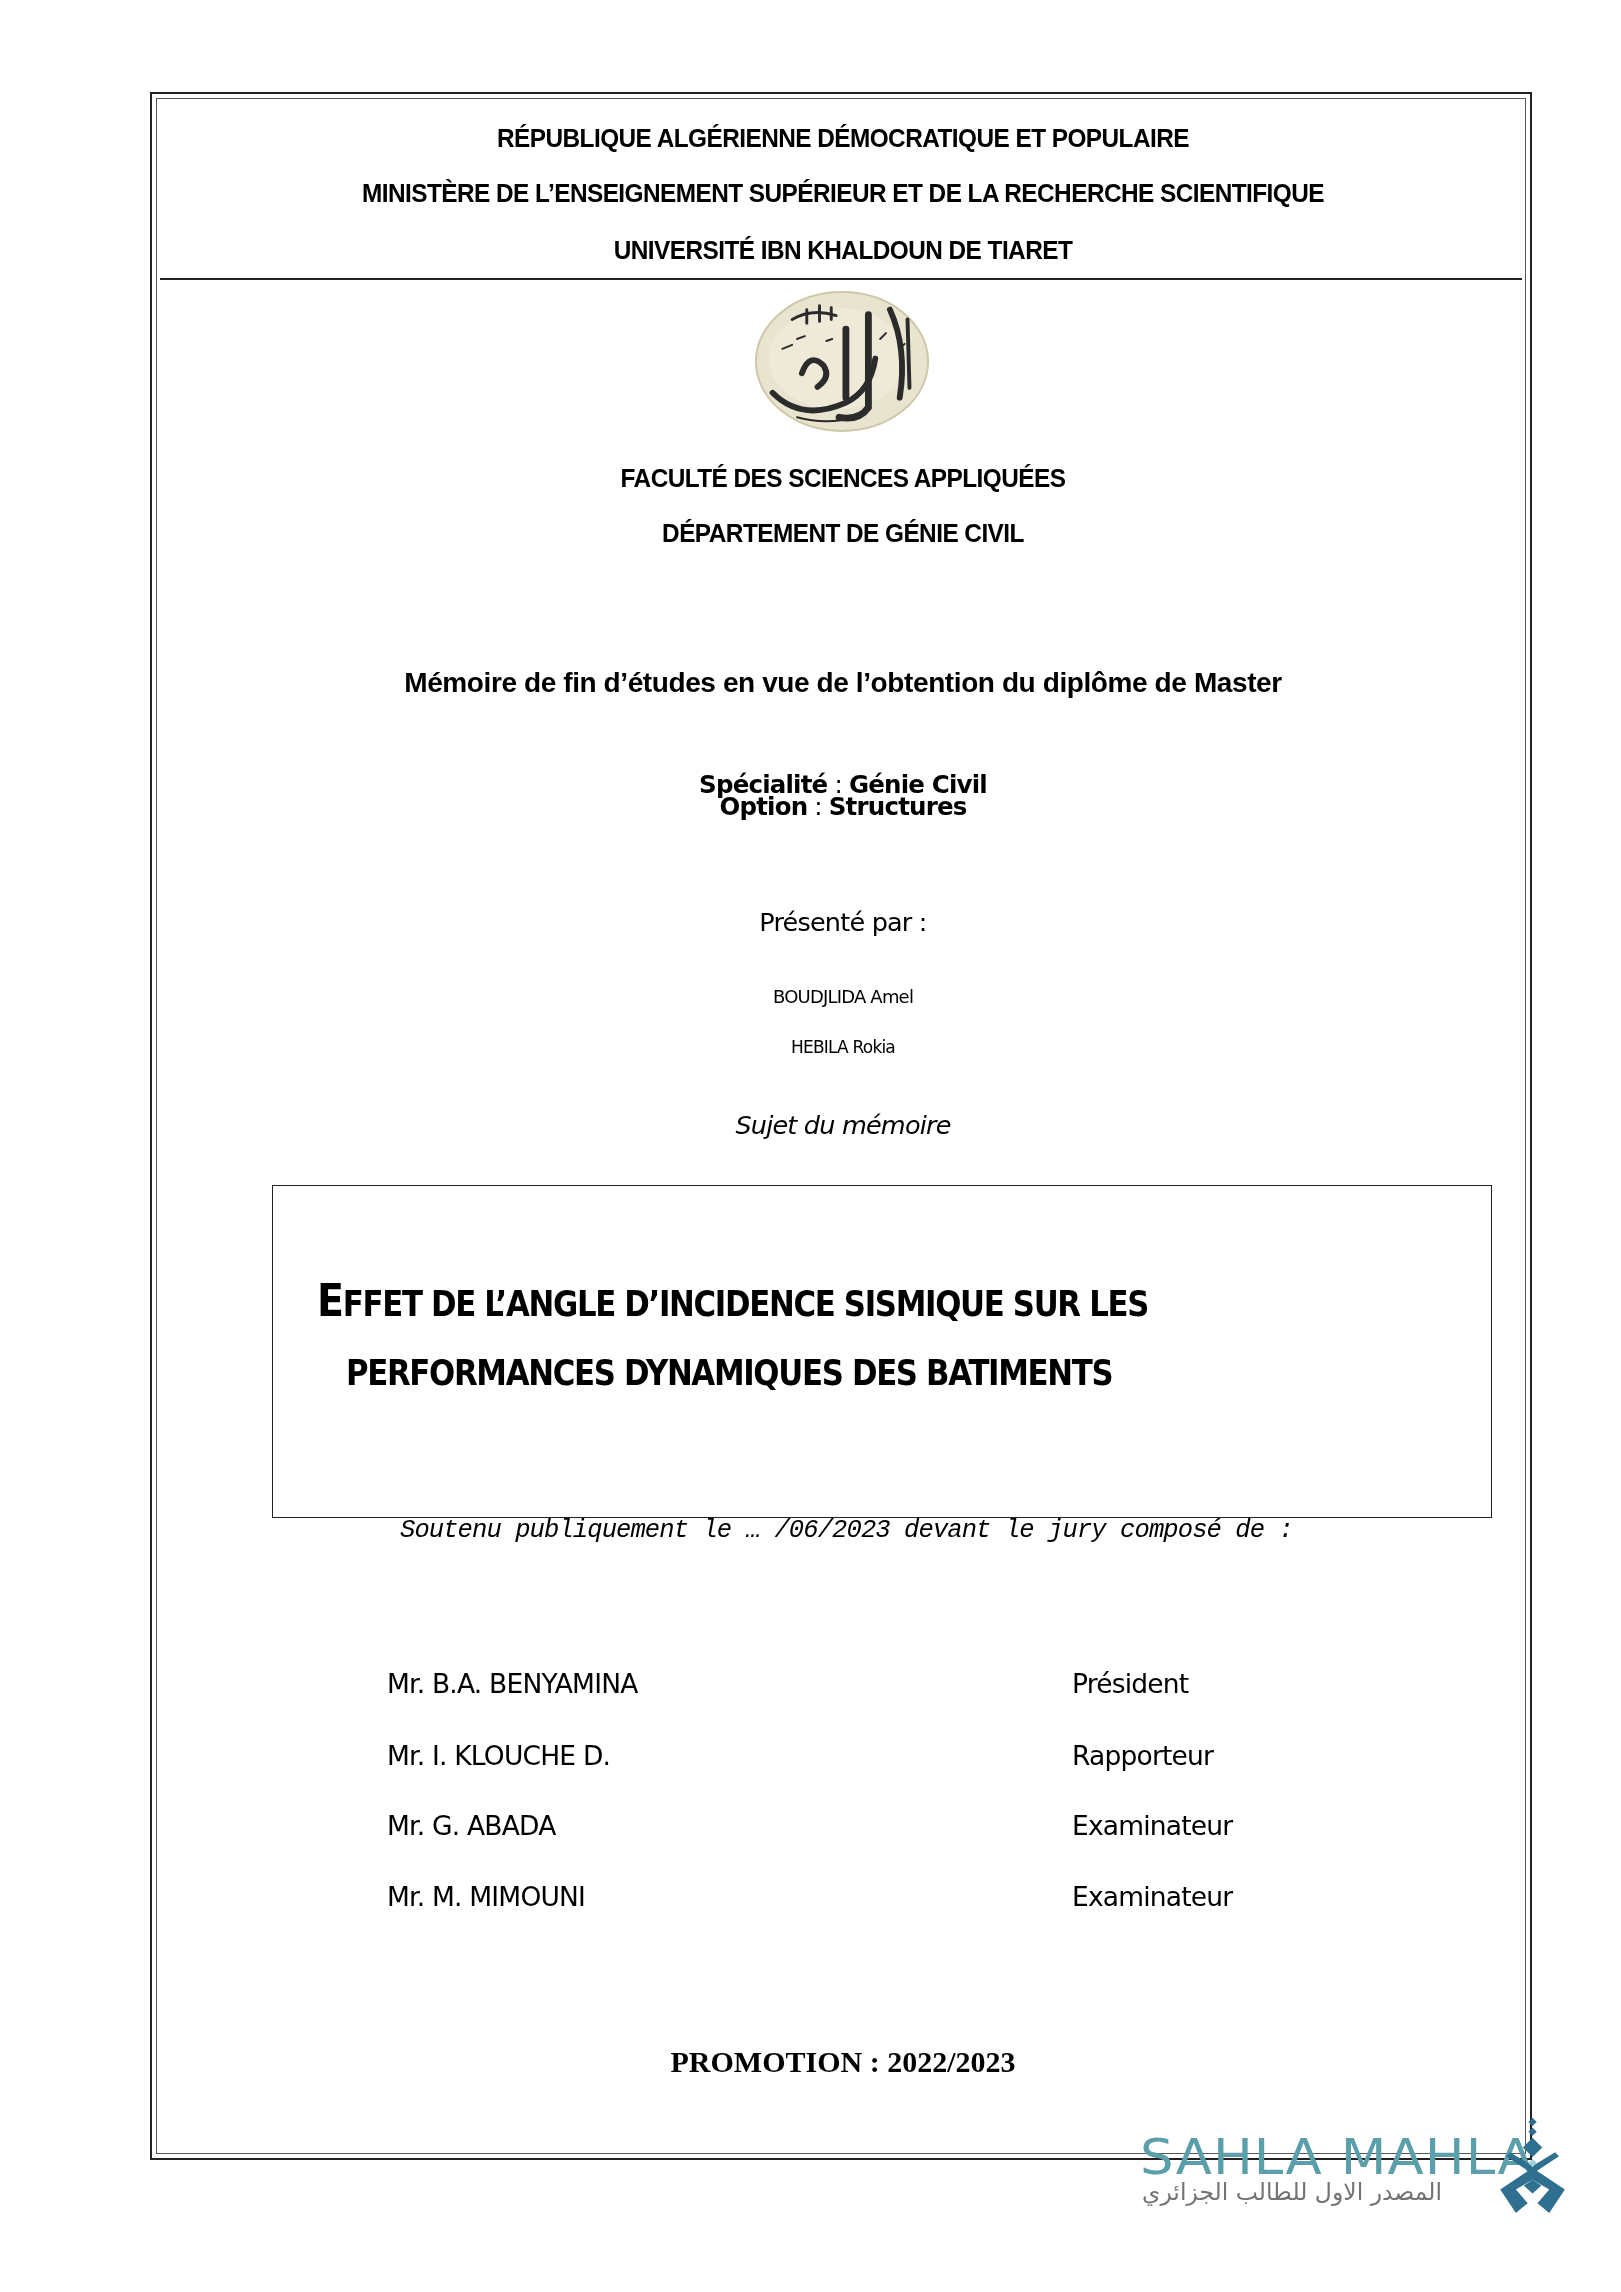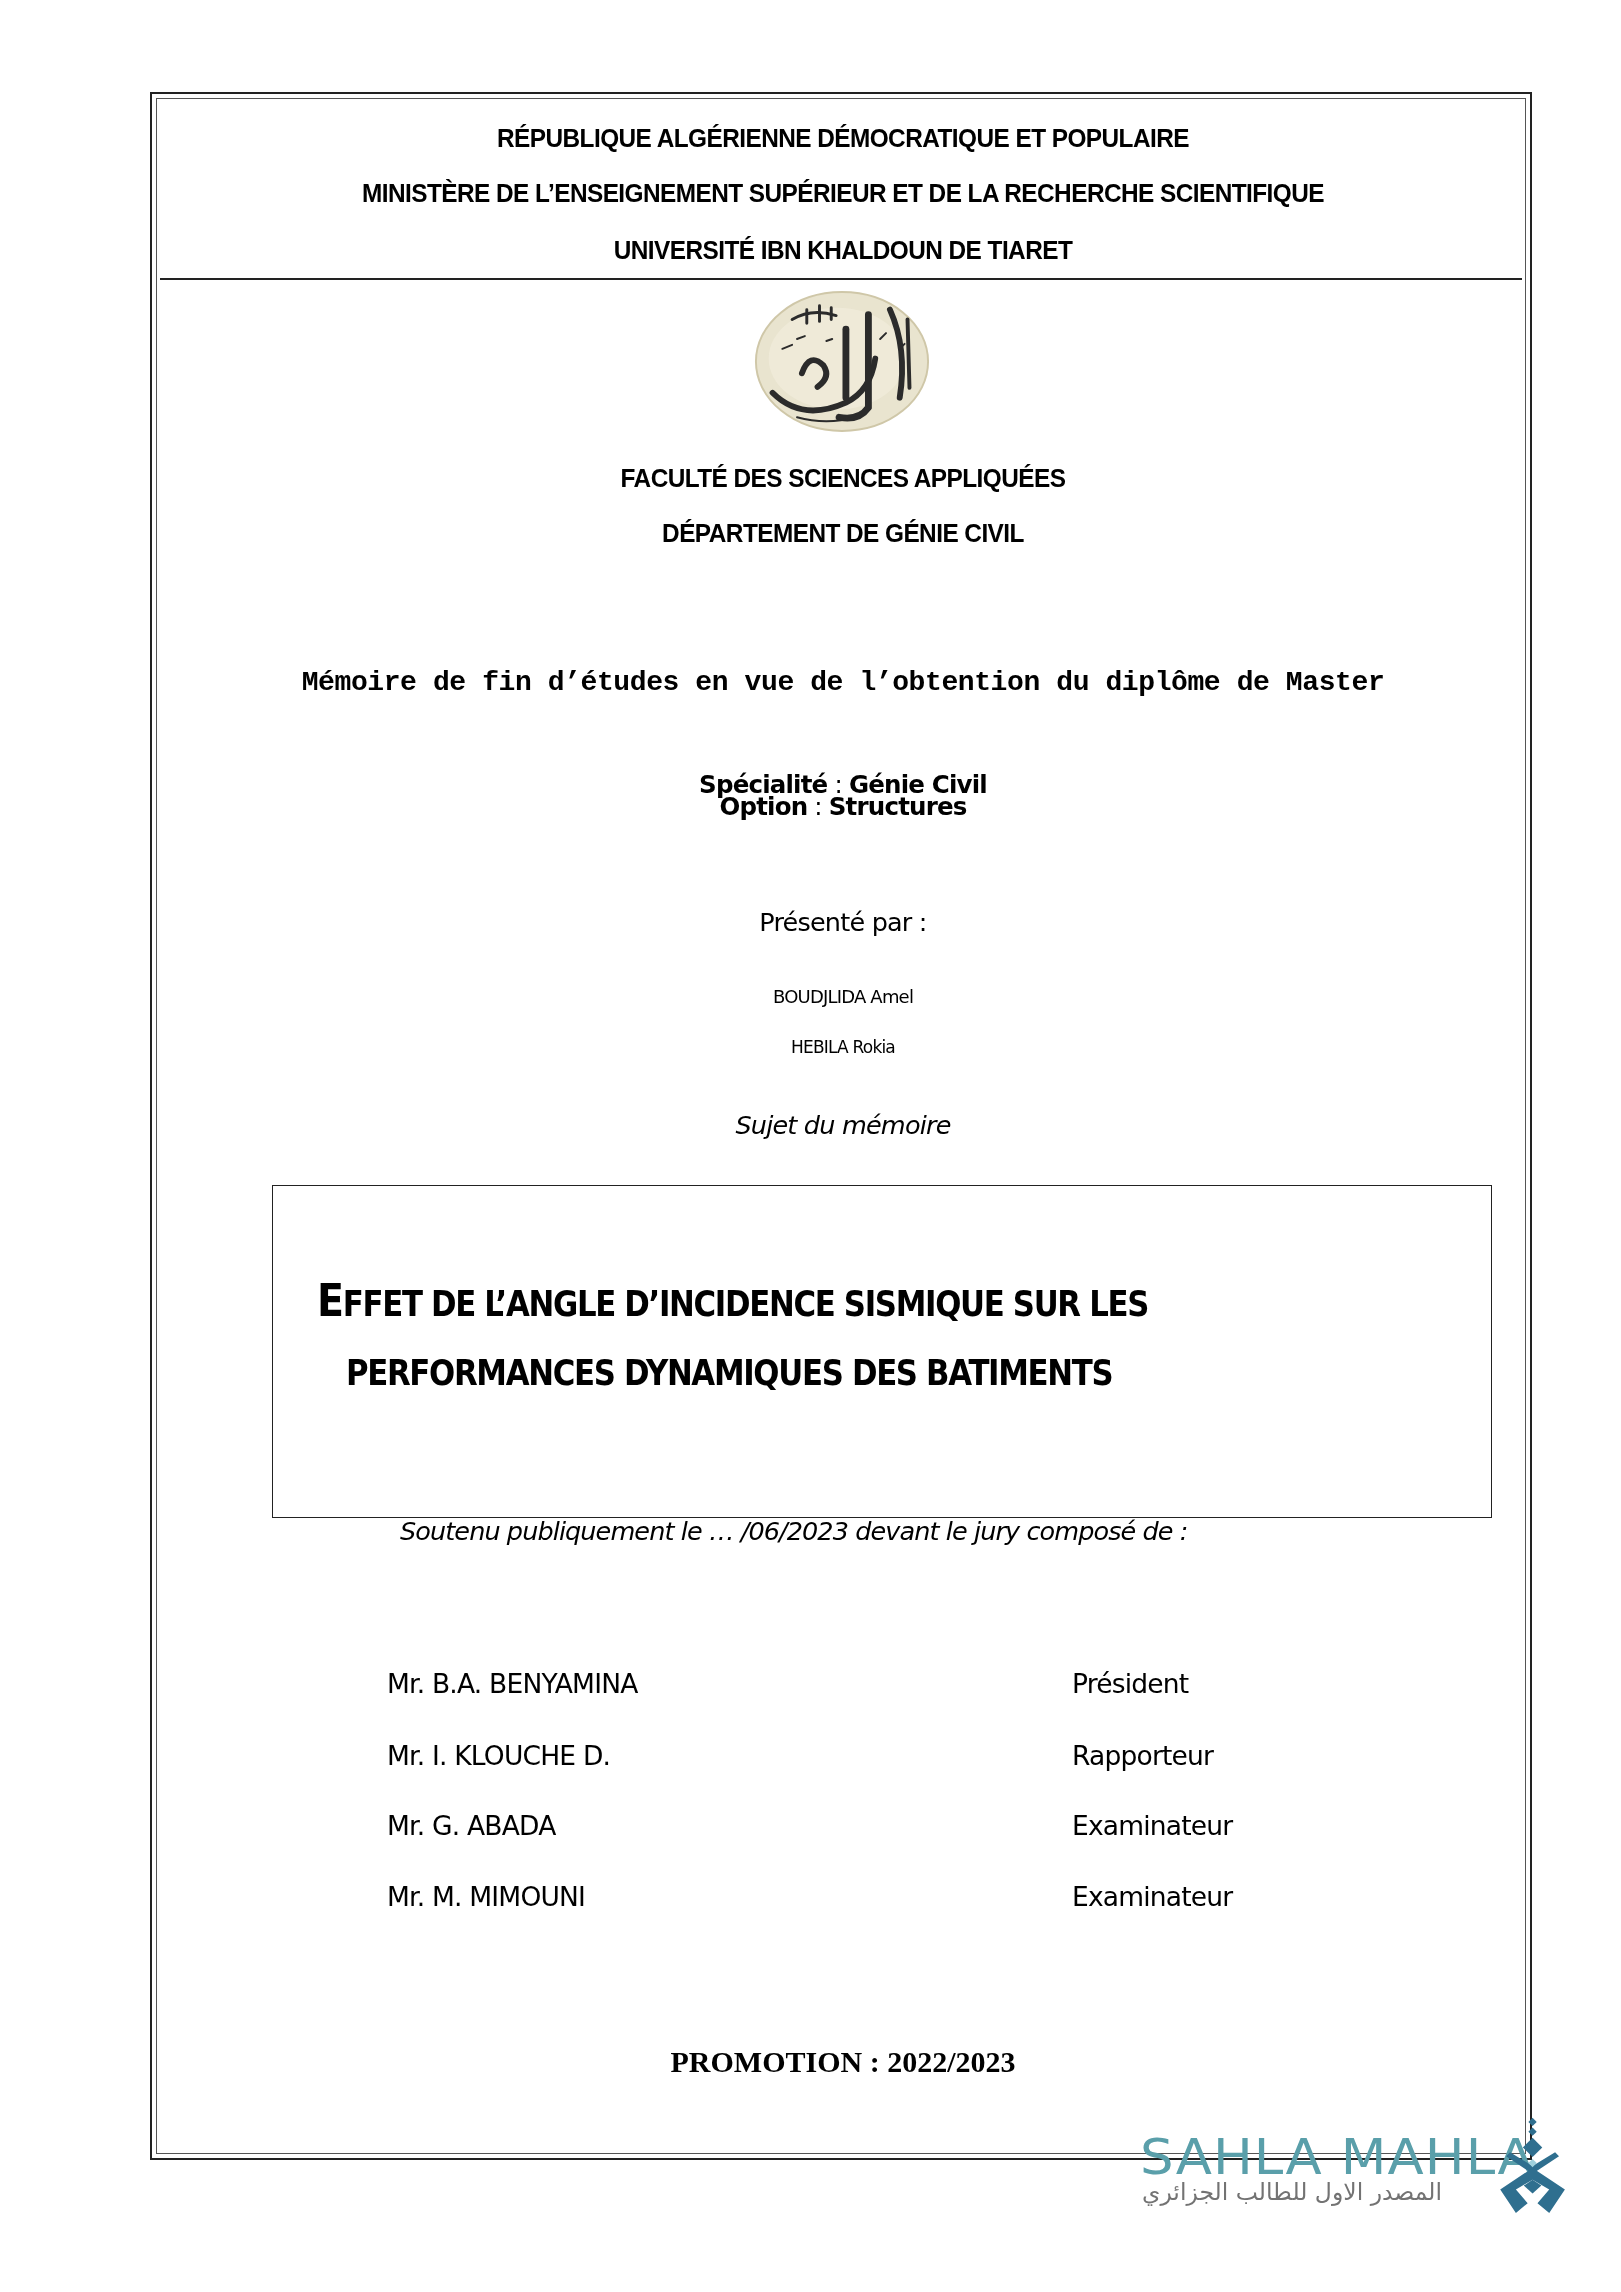--- a/index.html
+++ b/index.html
@@ -78,39 +78,39 @@
       <path d="M158 30 l2 70" stroke-width="4"></path>
       <path d="M30 60 l10 -4 M45 50 l8 -3 M75 52 l6 -2 M130 50 l6 -6 M150 60 l5 -5" stroke-width="2"></path>
       <path d="M45 130 q30 8 60 0" stroke-width="2"></path>
     </g>
   </svg>
 </div>
 
 <div class="hdr" style="top:463px;">FACULTÉ DES SCIENCES APPLIQUÉES</div>
 <div class="hdr" style="top:518px;">DÉPARTEMENT DE GÉNIE CIVIL</div>
 
-<div class="center-text sans-b" style="top:667px; font-size:28px; letter-spacing:-0.4px;font-family:Liberation Mono, monospace;">Mémoire de fin d’études en vue de l’obtention du diplôme de Master</div>
+<div class="center-text sans-b" style="top:667px; font-size:28px; letter-spacing:-0.4px;">Mémoire de fin d’études en vue de l’obtention du diplôme de Master</div>
 
 <div class="center-text body-f" style="top:770px; font-size:24.5px; letter-spacing:-0.8px;">
   <b>Spécialité</b><span> : </span><b>Génie Civil</b>
 </div>
 <div class="center-text body-f" style="top:792px; font-size:24.5px; letter-spacing:-0.8px;">
   <b>Option</b><span> : </span><b>Structures</b>
 </div>
 
 <div class="center-text body-f" style="top:907px; font-size:25.5px; letter-spacing:-0.8px;">Présenté par :</div>
 <div class="center-text body-f" style="top:986px; font-size:18px; letter-spacing:-0.8px;">BOUDJLIDA Amel</div>
 <div class="center-text body-f" style="top:1037px; font-size:17px; letter-spacing:-0.8px;">HEBILA Rokia</div>
 <div class="center-text body-f" style="top:1110px; font-size:25.5px; letter-spacing:-0.8px; font-style:italic;">Sujet du mémoire</div>
 
 <div class="title-box"></div>
 <div class="title-line" style="left:317px; top:1274px;"><span class="sc-big">E</span><span>FFET DE L’ANGLE D’INCIDENCE SISMIQUE SUR LES</span></div>
 <div class="title-line" style="left:346px; top:1353px;">PERFORMANCES DYNAMIQUES DES BATIMENTS</div>
 
-<div class="abs body-f" style="left:400px; top:1516px; font-size:25.5px; font-style:italic; letter-spacing:-0.9px; white-space:nowrap;">Soutenu publiquement le … /06/2023 devant le jury composé de :</div>
+<div class="abs body-f" style="left:400px; top:1516px; font-size:25.5px; font-style:italic; letter-spacing:-0.9px; white-space:nowrap;font-family:Liberation Mono, monospace;">Soutenu publiquement le … /06/2023 devant le jury composé de :</div>
 
 <div class="jury-row" style="top:1668px;">
   <span class="jury-name">Mr. B.A. BENYAMINA</span>
   <span class="jury-role">Président</span>
 </div>
 <div class="jury-row" style="top:1740px;">
   <span class="jury-name">Mr. I. KLOUCHE D.</span>
   <span class="jury-role">Rapporteur</span>
 </div>
 <div class="jury-row" style="top:1810px;">

